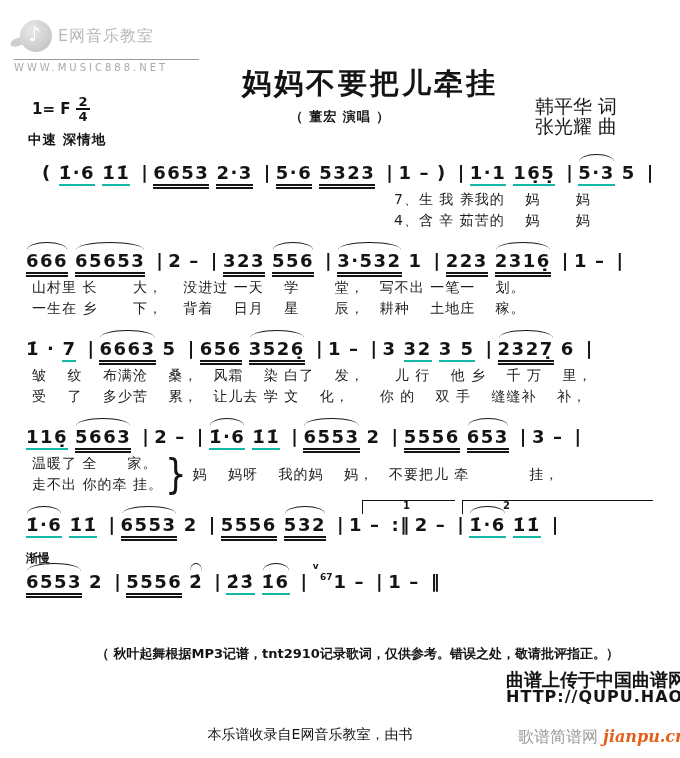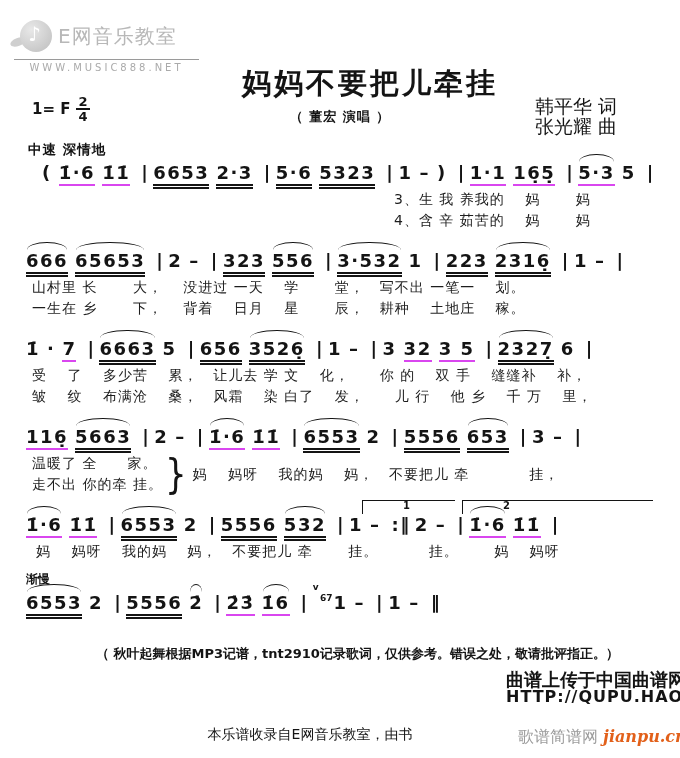--- a/index.html
+++ b/index.html
@@ -7,41 +7,41 @@
         font-family:"DejaVu Sans",sans-serif;color:#141414;}
   
   .logo{position:absolute;top:16px;left:14px;width:185px;}
   .logo-top{display:flex;align-items:center;}
   .emblem{position:relative;width:40px;height:40px;margin-right:4px;flex:0 0 auto;}
   .emblem .disc{position:absolute;left:6px;top:4px;width:32px;height:32px;border-radius:50%;
         background:radial-gradient(circle at 35% 30%, #e8e8e8, #bdbdbd);}
   .emblem .leaf{position:absolute;left:-4px;top:22px;width:16px;height:8px;border-radius:50%;
         background:#cfcfcf;transform:rotate(-20deg);}
   .emblem .note-glyph::before{content:"♪";position:absolute;left:14px;top:6px;font-size:20px;color:#ffffff;}
-  .logo-name{color:#b8b8b8;font-size:20px;letter-spacing:1px;white-space:nowrap;}
+  .logo-name{color:#b8b8b8;font-size:16px;letter-spacing:1px;white-space:nowrap;}
   .logo-line{border-top:1px solid #9a9a9a;margin:3px 0 2px 0;}
-  .logo-url{color:#aaaaaa;font-size:10px;letter-spacing:3px;text-align:center;}
+  .logo-url{color:#aaaaaa;font-size:10px;letter-spacing:3px;}
   
   .title{position:absolute;top:64px;left:120px;right:60px;text-align:center;
          font-size:29px;font-weight:bold;letter-spacing:3px;}
   .singer{position:absolute;top:108px;left:120px;right:120px;text-align:center;
          font-size:13px;font-weight:bold;letter-spacing:1px;}
   .credits{position:absolute;top:96px;left:535px;font-family:"DejaVu Serif",serif;
          font-size:19px;line-height:20px;white-space:nowrap;}
   .keysig{position:absolute;top:95px;left:32px;font-weight:bold;font-size:15px;display:flex;align-items:center;}
   .frac{display:inline-flex;flex-direction:column;align-items:center;margin-left:6px;
         font-size:13px;line-height:13px;font-weight:bold;}
   .frac .num{border-bottom:2px solid #141414;padding:0 2px;}
-  .tempo{position:absolute;top:131px;left:28px;font-weight:bold;font-size:13.5px;letter-spacing:1px;margin-top:10px;}
+  .tempo{position:absolute;top:131px;left:28px;font-weight:bold;font-size:13.5px;letter-spacing:1px;}
   
   #score{position:absolute;top:152px;left:26px;right:14px;}
   .system{position:relative;margin-bottom:9px;}
   .notation{position:relative;font-weight:bold;font-size:18px;white-space:nowrap;padding-top:10px;}
   .tk{display:inline-block;position:relative;margin-right:7px;letter-spacing:1.5px;padding-bottom:1px;}
-  .u1{border-bottom:2px solid #d946ef;}
+  .u1{border-bottom:2px solid #14b8a6;}
   .u2{border-bottom:5px double #141414;}
   .bar{margin:0 4px;}
   .slur::before{content:"";position:absolute;left:1px;right:1px;top:-8px;height:7px;
         border-top:1.6px solid #141414;border-radius:50% 50% 0 0 / 100% 100% 0 0;}
   .grace{display:inline-flex;flex-direction:column;font-size:9px;line-height:8px;
         letter-spacing:0;margin-right:1px;transform:translateY(-8px);}
   .breath{font-size:9px;vertical-align:top;margin-right:0;transform:translateY(-10px);}
   .lyric{font-size:14px;line-height:21px;white-space:pre;color:#1d1d1d;letter-spacing:1px;}
   .mark{font-size:12px;font-weight:bold;margin-bottom:-6px;}
   .sys1 .notation{padding-left:16px;}
@@ -93,47 +93,46 @@
     <span class="frac">
       <span class="num">2</span>
       <span class="den">4</span>
     </span>
   </div>
   <div class="tempo">中速  深情地</div>
 
   <div id="score">
       <div class="system sys1">
         <div class="notation"><span class="tk">(</span><span class="tk u1">1̇·6</span><span class="tk u1">1̇1̇</span><span class="tk bar">|</span><span class="tk u2">6653</span><span class="tk u2">2·3</span><span class="tk bar">|</span><span class="tk u2">5·6</span><span class="tk u2">5323</span><span class="tk bar">|</span><span class="tk">1</span><span class="tk">–</span><span class="tk">)</span><span class="tk bar">|</span><span class="tk u1">1·1</span><span class="tk u1">16̣5̣</span><span class="tk bar">|</span><span class="tk u1 slur">5·3</span><span class="tk">5</span><span class="tk bar">|</span></div>
-        <div class="lyric">3、生 我 养我的　 妈　　 妈</div>
+        <div class="lyric">7、生 我 养我的　 妈　　 妈</div>
         <div class="lyric">4、含 辛 茹苦的　 妈　　 妈</div>
       </div>
       <div class="system sys2">
         <div class="notation"><span class="tk u2 slur">666</span><span class="tk u2 slur">65653</span><span class="tk bar">|</span><span class="tk">2</span><span class="tk">–</span><span class="tk bar">|</span><span class="tk u2">323</span><span class="tk u2 slur">556</span><span class="tk bar">|</span><span class="tk u2 slur">3·532</span><span class="tk">1</span><span class="tk bar">|</span><span class="tk u2">223</span><span class="tk u2 slur">2316̣</span><span class="tk bar">|</span><span class="tk">1</span><span class="tk">–</span><span class="tk bar">|</span></div>
         <div class="lyric">山村里 长　　 大，　 没进过 一天　 学　　 堂，　写不出 一笔一　 划。</div>
         <div class="lyric">一生在 乡　　 下，　 背着　 日月　 星　　 辰，　耕种　 土地庄　 稼。</div>
       </div>
       <div class="system sys3">
         <div class="notation"><span class="tk">1̇</span><span class="tk">·</span><span class="tk u1">7</span><span class="tk bar">|</span><span class="tk u2 slur">6663</span><span class="tk">5</span><span class="tk bar">|</span><span class="tk u2">656</span><span class="tk u2 slur">3526̣</span><span class="tk bar">|</span><span class="tk">1</span><span class="tk">–</span><span class="tk bar">|</span><span class="tk">3</span><span class="tk u1">32</span><span class="tk u1">3 5</span><span class="tk bar">|</span><span class="tk u2 slur">2327̣</span><span class="tk">6</span><span class="tk bar">|</span></div>
+        <div class="lyric">皱　 纹　 布满沧　 桑，　风霜　 染 白了　 发，　　儿 行　 他 乡　 千 万　 里，</div>
         <div class="lyric">受　 了　 多少苦　 累，　让儿去 学 文　 化，　　你 的　 双 手　 缝缝补　 补，</div>
-        <div class="lyric">皱　 纹　 布满沧　 桑，　风霜　 染 白了　 发，　　儿 行　 他 乡　 千 万　 里，</div>
       </div>
       <div class="system sys4">
         <div class="notation"><span class="tk u1">116̣</span><span class="tk u2 slur">5663</span><span class="tk bar">|</span><span class="tk">2</span><span class="tk">–</span><span class="tk bar">|</span><span class="tk u1 slur">1̇·6</span><span class="tk u1">1̇1̇</span><span class="tk bar">|</span><span class="tk u2 slur">6553</span><span class="tk">2</span><span class="tk bar">|</span><span class="tk u2">5556</span><span class="tk u2 slur">653</span><span class="tk bar">|</span><span class="tk">3</span><span class="tk">–</span><span class="tk bar">|</span></div>
         <div class="lyr-split">
           <div class="lyr-left">
             <div class="lyric">温暖了 全　　家。</div>
             <div class="lyric">走不出 你的牵 挂。</div>
           </div>
           <div class="brace">}</div>
           <div class="lyric">妈　 妈呀　 我的妈　 妈，　不要把儿 牵　　　　挂，</div>
         </div>
       </div>
       <div class="system sys5">
         <div class="notation"><span class="tk u1 slur">1̇·6</span><span class="tk u1">1̇1̇</span><span class="tk bar">|</span><span class="tk u2 slur">6553</span><span class="tk">2</span><span class="tk bar">|</span><span class="tk u2">5556</span><span class="tk u2 slur">532</span><span class="tk bar">|</span><span class="tk">1</span><span class="tk">–</span><span class="tk bar">:‖</span><span class="tk">2</span><span class="tk">–</span><span class="tk bar">|</span><span class="tk u1 slur">1̇·6</span><span class="tk u1">1̇1̇</span><span class="tk bar">|</span><div class="volta v1">1</div><div class="volta v2">2</div></div>
-        <div class="lyric">妈　 妈呀　 我的妈　 妈，　不要把儿 牵　　 挂。　　　 挂。　　 妈　 妈呀</div>
       </div>
       <div class="system sys6">
         <div class="mark">渐慢</div>
         <div class="notation"><span class="tk u2 slur">6553</span><span class="tk">2</span><span class="tk bar">|</span><span class="tk u2">5556</span><span class="tk slur">2̇</span><span class="tk bar">|</span><span class="tk u1">2̇3̇</span><span class="tk u1 slur">1̇6</span><span class="tk bar">|</span><span class="tk breath">v</span><span class="tk grace">67</span><span class="tk">1</span><span class="tk">–</span><span class="tk bar">|</span><span class="tk">1</span><span class="tk">–</span><span class="tk bar">‖</span></div>
       </div>
     </div>
 
   <div class="note-line">（ 秋叶起舞根据MP3记谱，tnt2910记录歌词，仅供参考。错误之处，敬请批评指正。）</div>
 
   <div class="upload">曲谱上传于中国曲谱网</div>

